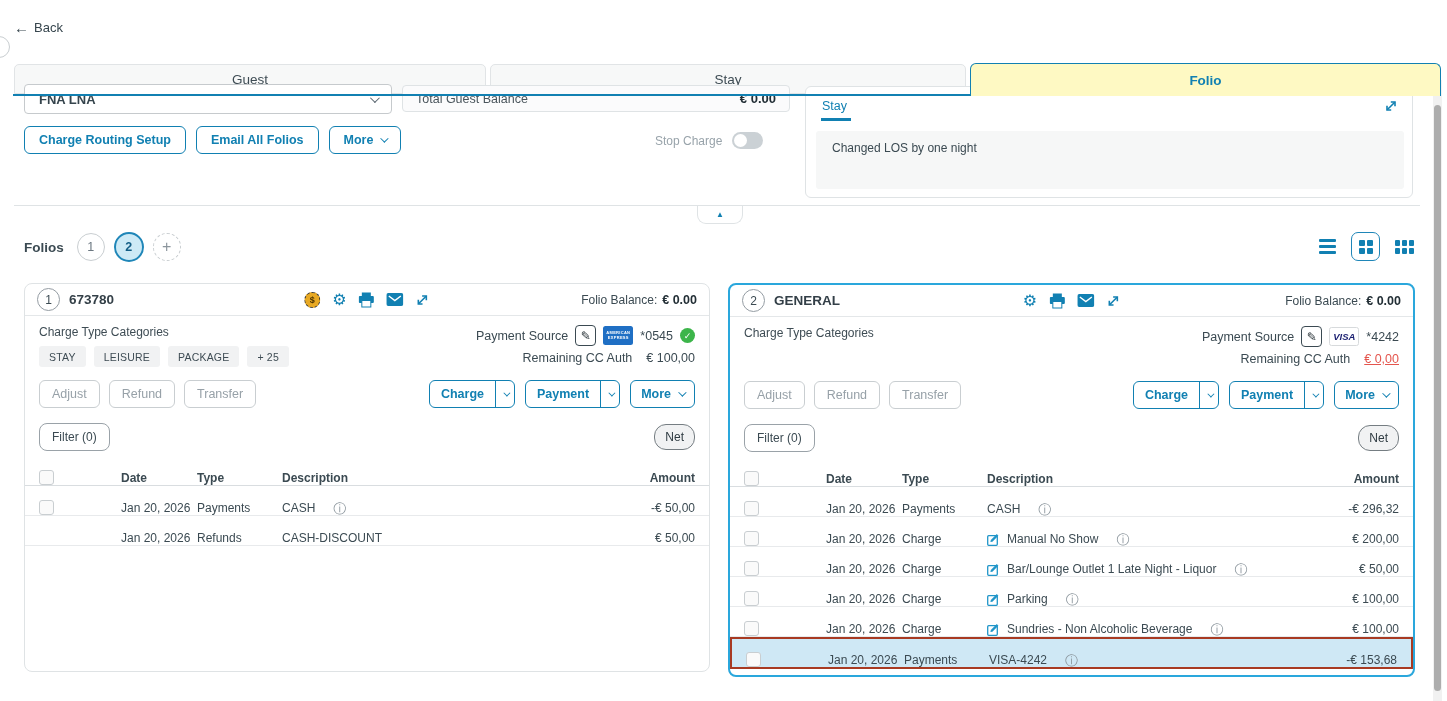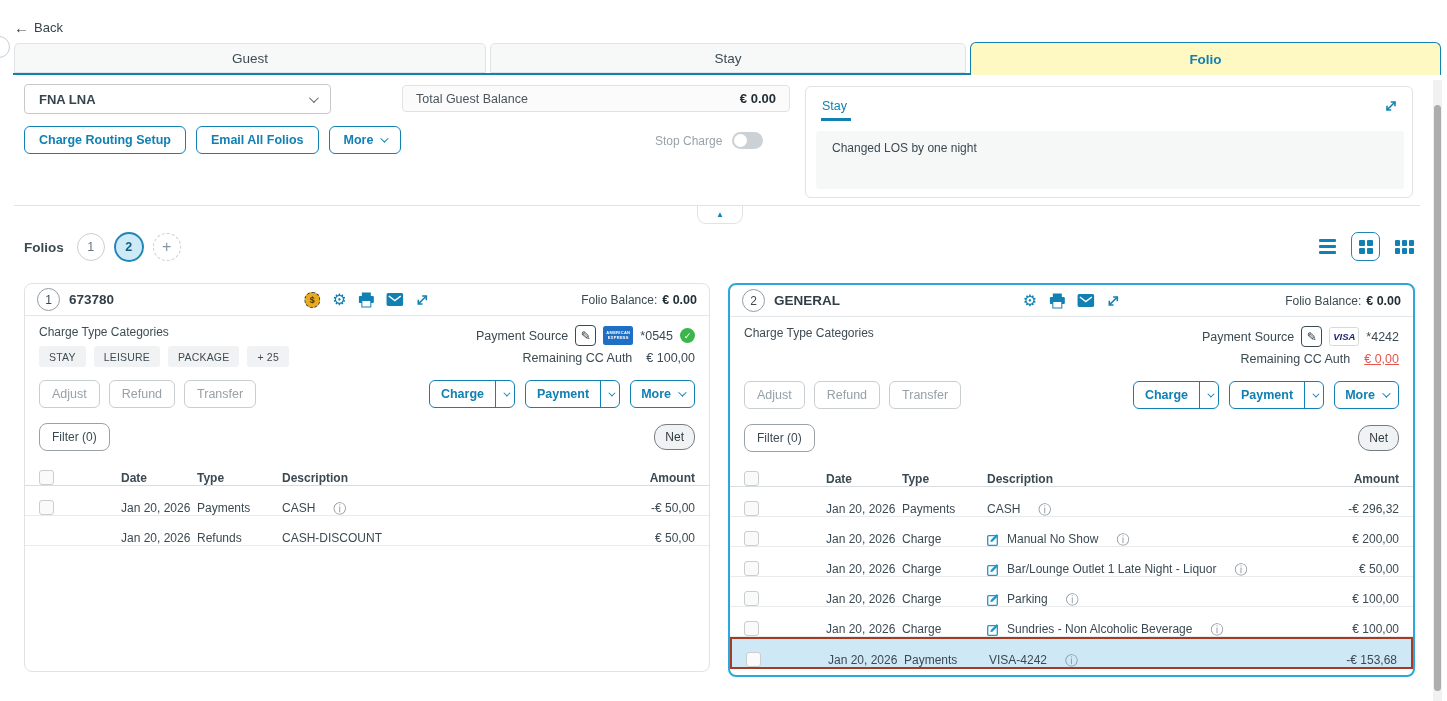--- a/index.html
+++ b/index.html
@@ -12,31 +12,31 @@
   .screen{position:relative;width:1447px;height:701px;background:#fff;overflow:hidden;font-size:12px;color:var(--dark);}
 
   
   .back-link{position:absolute;left:14px;top:20px;display:flex;align-items:center;gap:5px;cursor:pointer;font-size:13px;color:#36454d;}
   .back-arrow{font-size:15px;line-height:1;}
 
   
   .edge-circle{position:absolute;left:-12px;top:36px;width:22px;height:22px;border:1px solid #c9ced1;border-radius:50%;background:#fff;}
 
   
-  .tabbar{position:absolute;left:0;top:42px;width:1180px;height:34px;}
+  .tabbar{position:absolute;left:0;top:63px;width:1180px;height:34px;}
   .tab-underline{position:absolute;left:13px;top:31px;width:1428px;height:2px;background:var(--accent);z-index:1;}
   .tab{position:absolute;top:1px;height:30px;display:flex;align-items:center;justify-content:center;
        font-size:13.5px;color:#3e4c54;background:#f7f8f8;border:1px solid #e1e4e6;border-radius:5px 5px 0 0;cursor:pointer;}
   .tab-guest{left:14px;width:472px;}
   .tab-stay{left:490px;width:476px;}
   .tab.active{top:0;height:33px;background:#fef9c3;border:1.5px solid var(--accent);border-bottom:none;color:var(--accent);font-weight:bold;z-index:2;border-radius:6px 6px 0 0;}
   .tab-folio{left:970px;width:471px;}
 
   
-  .guest-select{position:absolute;left:24px;top:84px;width:307px;height:30px;border:1px solid #c6cacd;border-radius:4px;
+  .guest-select{position:absolute;left:24px;top:84px;width:368px;height:30px;border:1px solid #c6cacd;border-radius:4px;
       display:flex;align-items:center;justify-content:space-between;padding:0 14px;font-size:13px;font-weight:bold;color:#36454d;cursor:pointer;background:#fff;}
   .chev{display:inline-block;width:7px;height:7px;border-right:1.8px solid #5a6670;border-bottom:1.8px solid #5a6670;transform:rotate(45deg) translateY(-2px);}
   .chev.blue{border-color:var(--accent);width:6px;height:6px;}
   .balance-box{position:absolute;left:402px;top:85px;width:388px;height:27px;background:#fbfbfc;border:1px solid var(--border);border-radius:4px;
       display:flex;align-items:center;justify-content:space-between;padding:0 13px;}
   .balance-box .lbl{color:#4a555c;font-size:12.5px;}
   .balance-box .val{font-weight:bold;font-size:13px;color:#222e35;}
 
   .btn-outline{height:28px;border:1.5px solid var(--accent);border-radius:6px;background:#fff;color:var(--accent);
       font-weight:bold;font-size:12.5px;padding:0 14px;cursor:pointer;display:inline-flex;align-items:center;gap:7px;font-family:inherit;}

